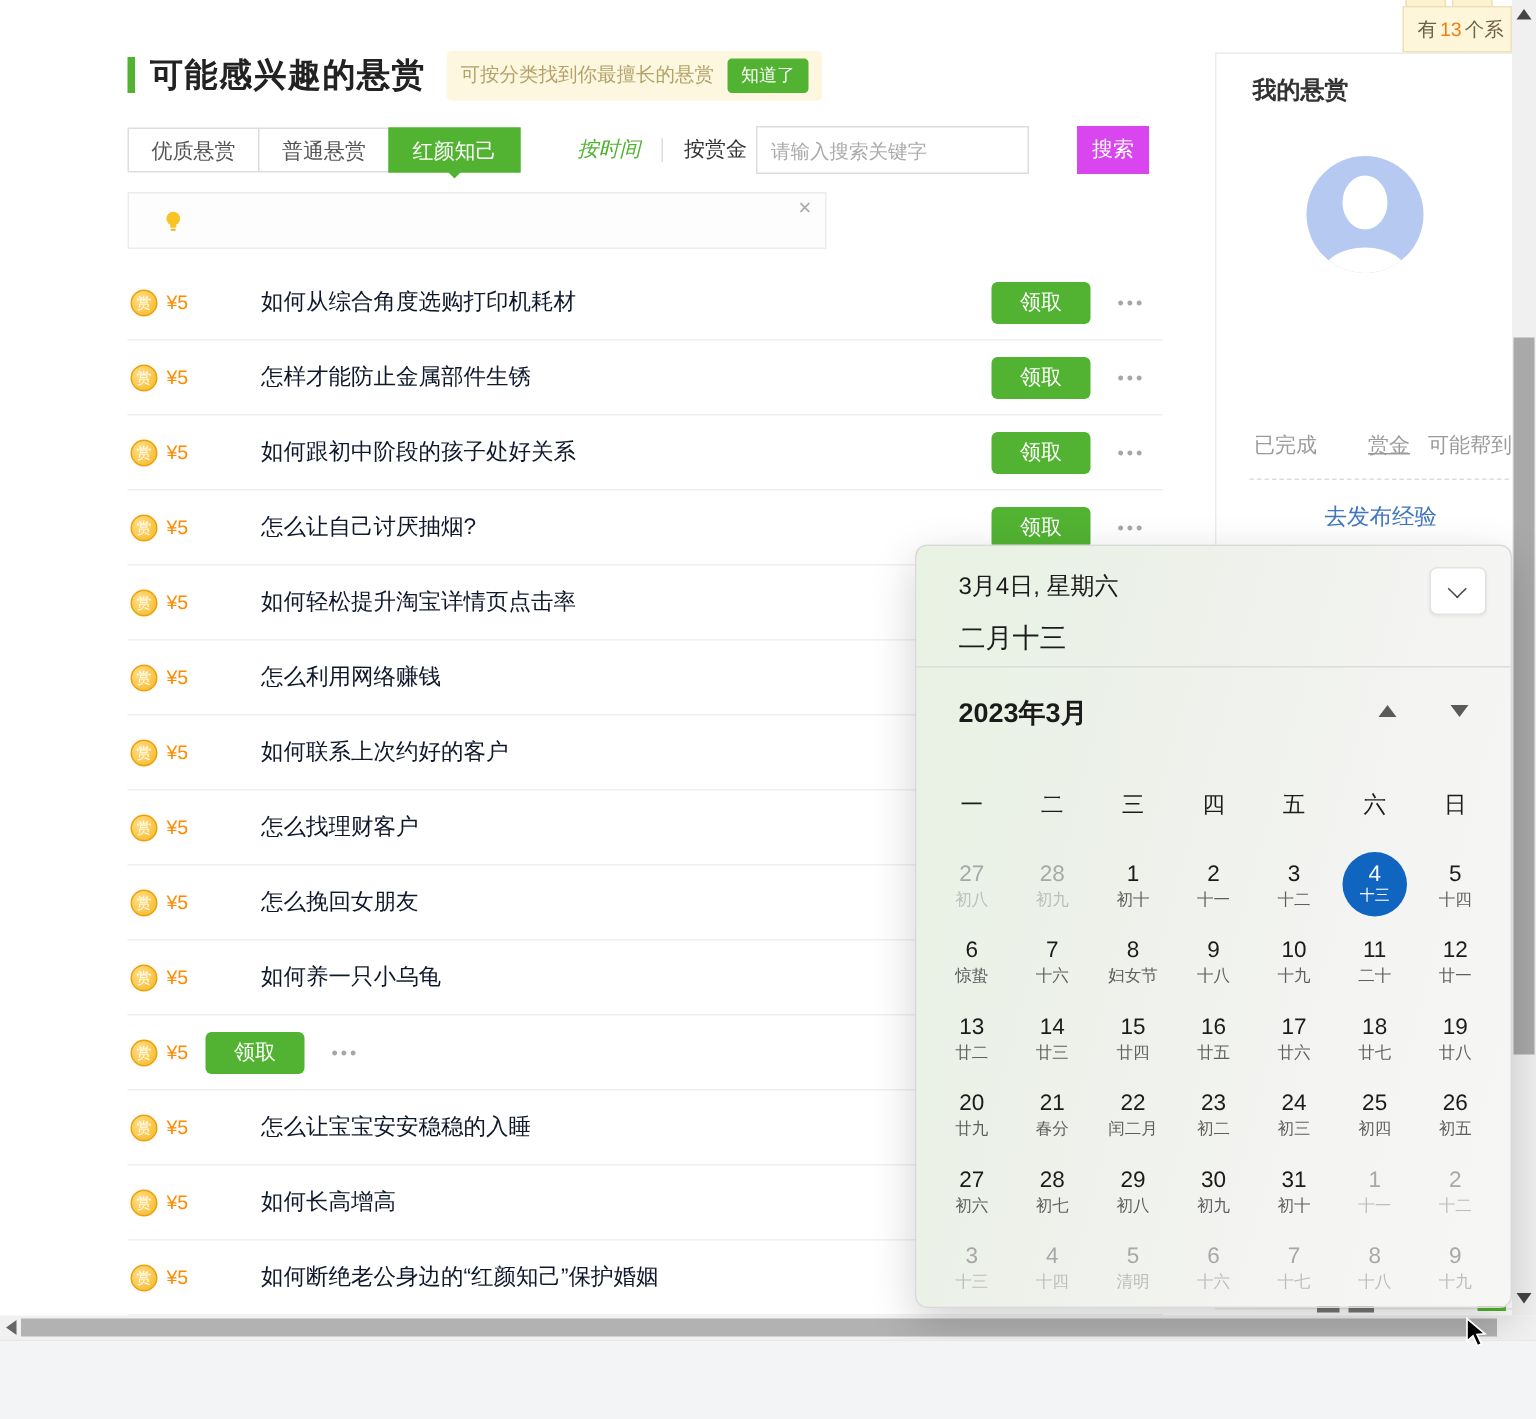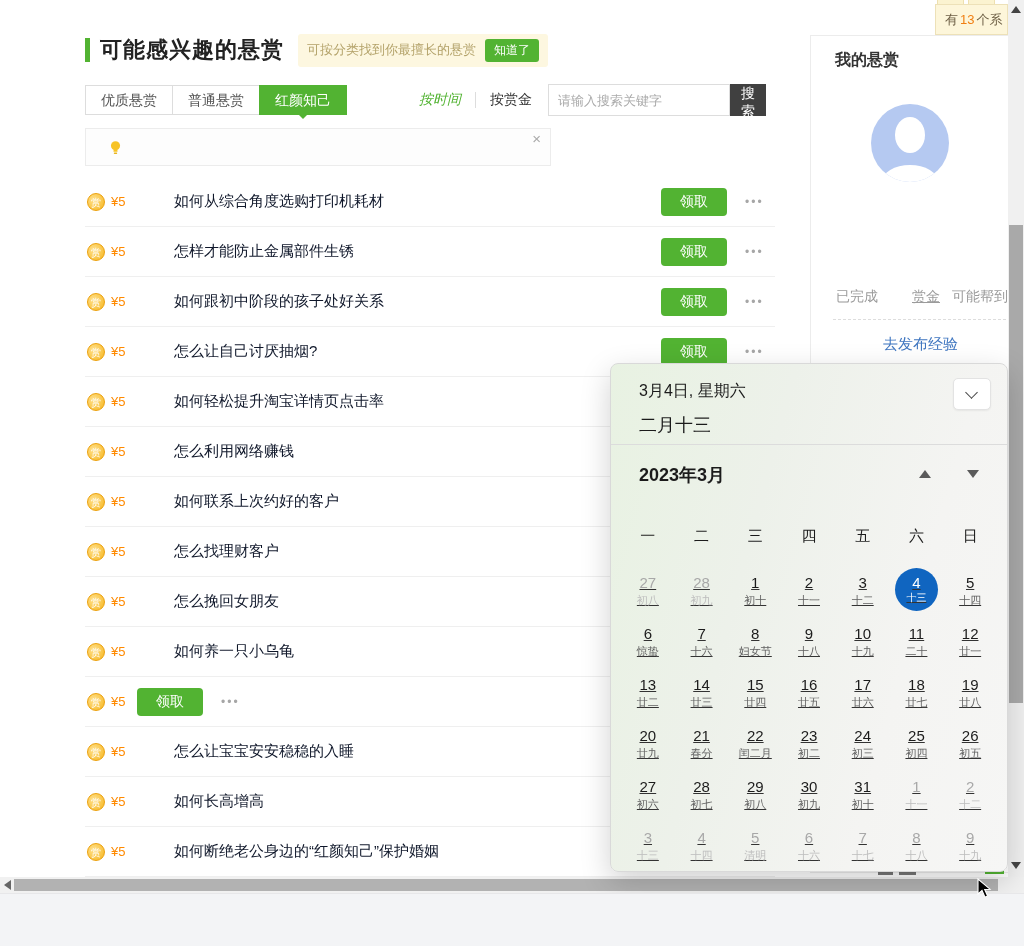--- a/index.html
+++ b/index.html
@@ -16,24 +16,24 @@
   .tip-text{font-size:13px;color:#b3a269;}
   .tip-btn{background:#52b332;color:#fff;font-size:12px;padding:3px 9px;border-radius:3px;border:none;cursor:pointer;}
   .controls-row{margin-top:17px;display:flex;align-items:center;height:32px;width:681px;}
   .tab{width:86px;height:28px;line-height:28px;text-align:center;border:1px solid #ddd;font-size:14px;color:#555;background:#fff;position:relative;cursor:pointer;box-sizing:content-box;}
   .tab + .tab{margin-left:-1px;}
   .tab.active{background:#52b332;border-color:#52b332;color:#fff;z-index:1;}
   .tab.active::after{content:"";position:absolute;left:50%;bottom:-5px;margin-left:-5px;border-left:5px solid transparent;border-right:5px solid transparent;border-top:5px solid #52b332;}
   .sort-group{margin-left:auto;display:flex;align-items:center;}
   .sort-time{color:#52b332;font-size:14px;cursor:pointer;font-style:italic;}
   .sort-sep{width:1px;height:16px;background:#ddd;margin:0 14px;}
-  .sort-reward{color:#333;font-size:14px;margin-right:16px;cursor:pointer;}
+  .sort-reward{color:#333;font-size:14px;margin-right:6px;cursor:pointer;}
   .search-input{width:162px;height:30px;border:1px solid #ddd;padding:0 9px;font-size:13px;color:#333;outline:none;}
   .search-input::placeholder{color:#aaa;}
-  .search-btn{width:36px;height:32px;background:#404040;color:#fff;font-size:14px;border:none;cursor:pointer;}
+  .search-btn{width:48px;height:32px;background:#d946ef;color:#fff;font-size:14px;border:none;cursor:pointer;margin-left:32px;}
   .notice{margin-top:12px;width:466px;height:38px;border:1px solid #ececec;background:#fdfdfd;display:flex;align-items:center;position:relative;padding:0 12px;box-sizing:border-box;}
   .bulb{width:17px;height:17px;margin:0 11px 0 9px;flex:none;}
   .notice-text{font-size:13px;color:#8d8d8d;}
   .notice-close{position:absolute;right:9px;top:2px;color:#aaa;font-size:15px;cursor:pointer;line-height:15px;}
   .list{margin-top:11px;}
   .row{height:49px;display:flex;align-items:center;border-bottom:1px solid #efefef;}
   .coin{width:18px;height:18px;border-radius:50%;background:radial-gradient(circle at 35% 35%,#ffe08a,#f6b51e);border:1px solid #eca10c;color:#fff;font-size:10px;line-height:18px;text-align:center;flex:none;margin-left:2px;box-sizing:border-box;}
   .amount{color:#ff8a00;font-size:13px;margin-left:6px;width:26px;flex:none;}
   .row-title{font-size:15px;color:#0f172a;margin-left:37px;flex:1;cursor:pointer;white-space:nowrap;overflow:hidden;}
   .claim-btn{width:66px;height:28px;background:#52b332;color:#fff;font-size:14px;border:none;border-radius:4px;cursor:pointer;margin-right:18px;flex:none;}
@@ -63,21 +63,21 @@
   .cal-collapse .chev{position:absolute;left:13px;top:9px;width:8px;height:8px;border-right:1.6px solid #444;border-bottom:1.6px solid #444;transform:rotate(45deg);}
   .cal-divider{position:absolute;top:80px;left:0;right:0;border-top:1px solid #dcdcdc;}
   .cal-month{position:absolute;left:28px;top:99px;font-size:18px;font-weight:600;color:#1b1b1b;}
   .tri-up{width:0;height:0;border-left:6px solid transparent;border-right:6px solid transparent;border-bottom:8px solid #5a5a5a;}
   .tri-down{width:0;height:0;border-left:6px solid transparent;border-right:6px solid transparent;border-top:8px solid #5a5a5a;}
   .cal-up{position:absolute;right:76px;top:106px;cursor:pointer;}
   .cal-down{position:absolute;right:28px;top:106px;cursor:pointer;}
   .cal-weekdays{position:absolute;top:163px;left:10px;right:10px;display:grid;grid-template-columns:repeat(7,1fr);text-align:center;font-size:15px;color:#1b1b1b;}
   .cal-grid{position:absolute;top:200px;left:10px;right:10px;display:grid;grid-template-columns:repeat(7,1fr);grid-auto-rows:51px;}
   .day{display:flex;align-items:center;justify-content:center;cursor:pointer;}
-  .day .wrap{text-align:center;text-decoration:underline;}
+  .day .wrap{text-align:center;}
   .day .num{font-size:15px;color:#1b1b1b;line-height:19px;}
   .day .lun{font-size:11px;color:#5f5f5f;line-height:14px;margin-top:1px;}
   .day.muted .num{color:#a8a8a8;}
   .day.muted .lun{color:#bdbdbd;}
   .day.sel .wrap{width:43px;height:43px;border-radius:50%;background:#1065c0;display:flex;flex-direction:column;justify-content:center;}
   .day.sel .num{color:#fff;line-height:16px;font-size:15px;}
   .day.sel .lun{color:#fff;font-size:10px;line-height:13px;margin-top:0;}
   
   .vscroll{position:absolute;right:0;top:0;width:16px;height:877px;background:#f0f0f0;z-index:4;}
   .vthumb{position:absolute;left:1px;right:1px;top:225px;height:478px;background:#a9a9a9;cursor:pointer;}

